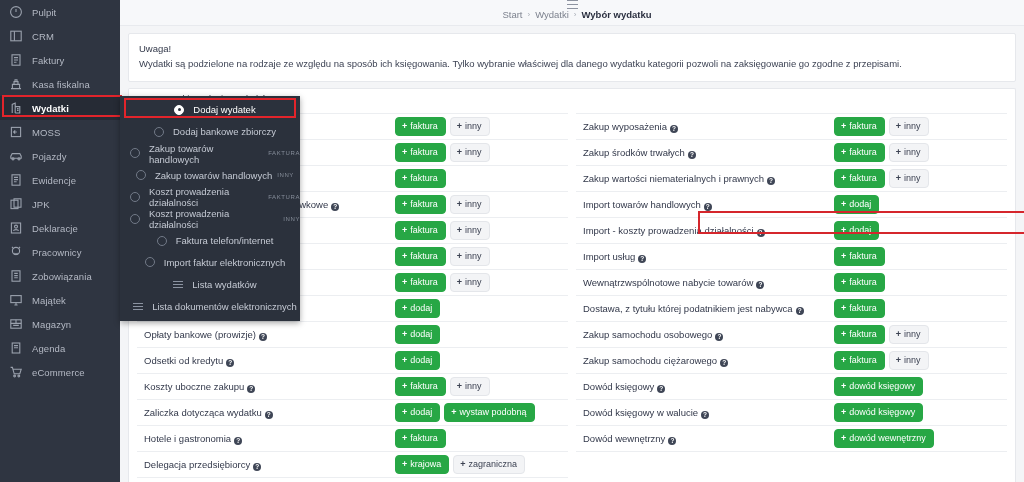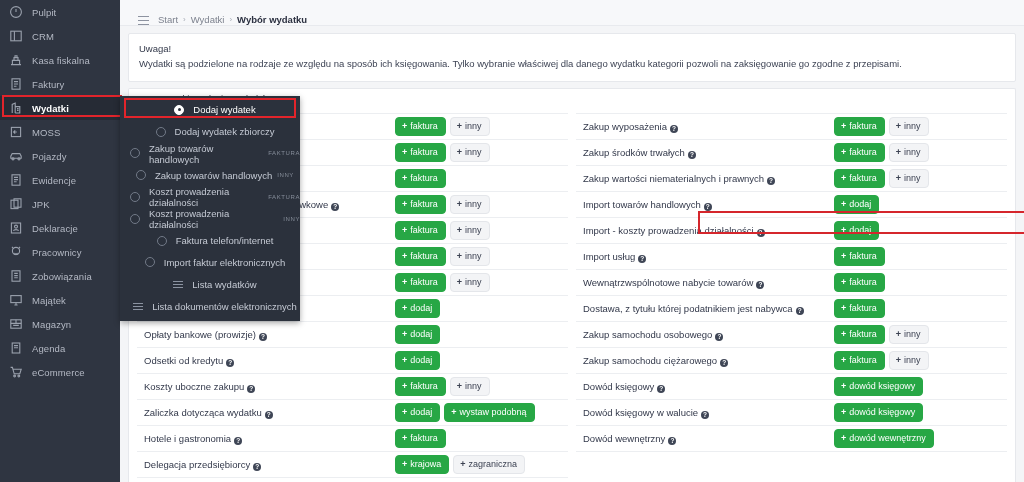--- a/index.html
+++ b/index.html
@@ -51,25 +51,26 @@
     z-index: 6;
     pointer-events: none;
   }
 
   
   .main { flex: 1 1 auto; height: 482px; background: #f4f5f7; position: relative; }
 
   .breadcrumb {
     height: 26px;
     background: #f7f8fa;
-    display: flex; align-items: flex-end;
-    padding-left: 18px;
+    display: flex; align-items: center;
+    padding-left: 10px;
     font-size: 9.5px;
     color: #6a7180;
     border-bottom: 1px solid #e8eaee;
+    flex-direction: column;
   }
   .burger { width: 11px; height: 9px; margin-right: 9px; display:flex; flex-direction:column; justify-content:space-between;}
   .burger i { display:block; height:1px; background:#8d93a0; width:100%; }
   .crumb { color: #7d828e; }
   .crumb.cur { color: #2b3040; font-weight: bold; }
   .crumb-sep { margin: 0 5px; color: #a7acb6; font-size: 8px; }
 
   .notice {
     margin: 7px 8px 0 8px;
     background: #ffffff;
@@ -218,33 +219,33 @@
           <svg width="14" height="14" viewBox="0 0 14 14">
             <rect x="1.8" y="2.2" width="10.4" height="9.6" stroke="#9aa1ad" fill="none" stroke-width="1.1"></rect>
             <path d="M5.4 2.2 V11.8" stroke="#9aa1ad" fill="none" stroke-width="1.1"></path>
           </svg>
         </span>
         <span class="lbl">CRM</span>
       </div>
       <div class="nav-item">
         <span class="ico">
           <svg width="14" height="14" viewBox="0 0 14 14">
-            <path d="M2 11.6h10M3.4 11.6V7.4h7.2v4.2M5 7.4V4.6h4v2.8M6 4.6V2.8h2v1.8" stroke="#9aa1ad" fill="none" stroke-width="1.1"></path>
-          </svg>
-        </span>
-        <span class="lbl">Kasa fiskalna</span>
-      </div>
-      <div class="nav-item">
-        <span class="ico">
-          <svg width="14" height="14" viewBox="0 0 14 14">
             <rect x="3" y="1.8" width="8" height="10.4" stroke="#9aa1ad" fill="none" stroke-width="1.1"></rect>
             <path d="M5 4.6h4M5 7h4M5 9.3h2.5" stroke="#9aa1ad" fill="none" stroke-width="1.1"></path>
           </svg>
         </span>
         <span class="lbl">Faktury</span>
+      </div>
+      <div class="nav-item">
+        <span class="ico">
+          <svg width="14" height="14" viewBox="0 0 14 14">
+            <path d="M2 11.6h10M3.4 11.6V7.4h7.2v4.2M5 7.4V4.6h4v2.8M6 4.6V2.8h2v1.8" stroke="#9aa1ad" fill="none" stroke-width="1.1"></path>
+          </svg>
+        </span>
+        <span class="lbl">Kasa fiskalna</span>
       </div>
       <div class="nav-item active">
         <span class="ico">
           <svg width="14" height="14" viewBox="0 0 14 14">
             <path d="M3.2 12V3.4l3-1.4V12M6.2 5.6h4.6v6.4H6.2" stroke="#9aa1ad" fill="none" stroke-width="1.1"></path>
             <path d="M8 7.6h1.6M8 9.4h1.6" stroke="#9aa1ad" fill="none" stroke-width="1.1"></path>
           </svg>
         </span>
         <span class="lbl">Wydatki</span>
       </div>
@@ -506,21 +507,21 @@
     <div class="hl-row"></div>
   </div>
 
   <div class="dropdown" id="dropdown">
       <div class="dd-item first">
         <span class="dot"></span>
         <span>Dodaj wydatek</span>
       </div>
       <div class="dd-item">
         <span class="dot"></span>
-        <span>Dodaj wydatek zbiorczy</span>
+        <span>Dodaj bankowe zbiorczy</span>
       </div>
       <div class="dd-item">
         <span class="dot"></span>
         <span>Zakup towarów handlowych</span>
         <span class="dd-tag">FAKTURA</span>
       </div>
       <div class="dd-item">
         <span class="dot"></span>
         <span>Zakup towarów handlowych</span>
         <span class="dd-tag">INNY</span>

